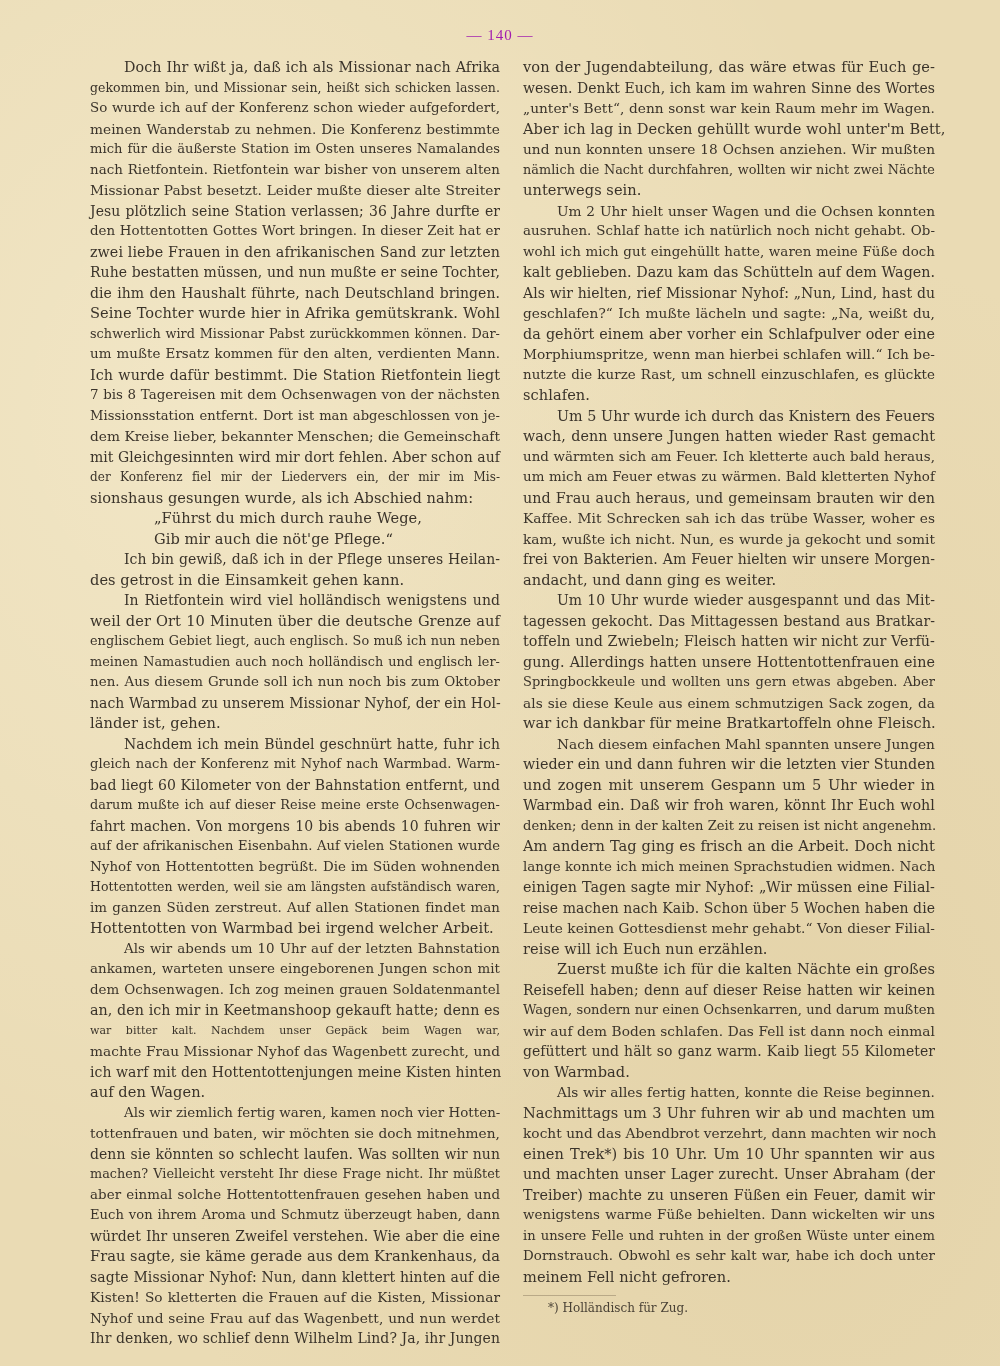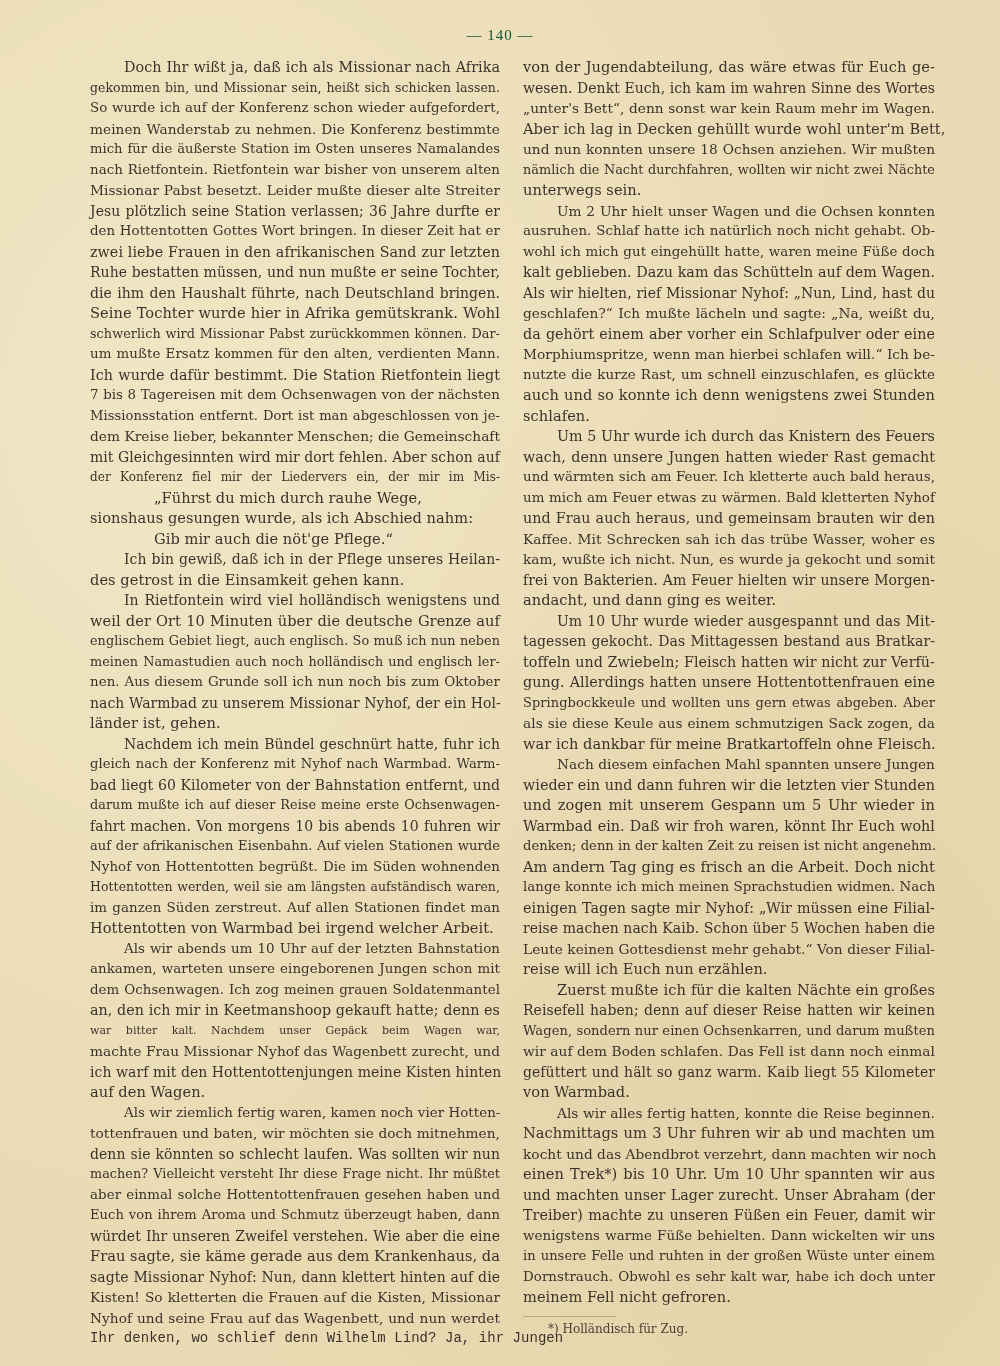--- a/index.html
+++ b/index.html
@@ -7,21 +7,21 @@
     width: 1000px; height: 1366px; overflow: hidden;
     background: #eadbb4;
     background-image: radial-gradient(ellipse at 20% 30%, rgba(255,250,230,0.35), rgba(0,0,0,0) 60%),
                       radial-gradient(ellipse at 80% 80%, rgba(200,175,120,0.18), rgba(0,0,0,0) 55%);
     font-family: "DejaVu Serif", serif;
     color: #3a332a;
     position: relative;
   }
   .page-number {
     position: absolute; top: 27px; left: 0; width: 1000px;
-    text-align: center; font-size: 15px; color: #14532d;
+    text-align: center; font-size: 15px; color: #a21caf;
     font-family: "Liberation Serif", serif; letter-spacing: 1px;
   }
   .column {
     position: absolute; top: 57px; width: 410px;
   }
   .col-left { left: 90px; }
   .col-right { left: 523px; width: 412px; }
   .line {
     display: block; height: 20.5px; line-height: 20.5px;
     font-size: 14.6px; white-space: nowrap;
@@ -60,22 +60,22 @@
       <span class="line" style="font-size: 14px;">die ihm den Haushalt führte, nach Deutschland bringen.</span>
       <span class="line">Seine Tochter wurde hier in Afrika gemütskrank. Wohl</span>
       <span class="line" style="font-size: 12.8px;">schwerlich wird Missionar Pabst zurückkommen können. Dar-</span>
       <span class="line" style="font-size: 13.4px;">um mußte Ersatz kommen für den alten, verdienten Mann.</span>
       <span class="line" style="font-size: 14.3px;">Ich wurde dafür bestimmt. Die Station Rietfontein liegt</span>
       <span class="line" style="font-size: 13.4px;">7 bis 8 Tagereisen mit dem Ochsenwagen von der nächsten</span>
       <span class="line" style="font-size: 13.1px;">Missionsstation entfernt. Dort ist man abgeschlossen von je-</span>
       <span class="line" style="font-size: 13.7px;">dem Kreise lieber, bekannter Menschen; die Gemeinschaft</span>
       <span class="line" style="font-size: 14px;">mit Gleichgesinnten wird mir dort fehlen. Aber schon auf</span>
       <span class="line" style="font-size: 12px;">der Konferenz fiel mir der Liedervers ein, der mir im Mis-</span>
+      <span class="line last">sionshaus gesungen wurde, als ich Abschied nahm:</span>
       <span class="line verse">„Führst du mich durch rauhe Wege,</span>
-      <span class="line last">sionshaus gesungen wurde, als ich Abschied nahm:</span>
       <span class="line verse">Gib mir auch die nöt'ge Pflege.“</span>
       <span class="line indent" style="font-size: 14px;">Ich bin gewiß, daß ich in der Pflege unseres Heilan-</span>
       <span class="line last">des getrost in die Einsamkeit gehen kann.</span>
       <span class="line indent" style="font-size: 14px;">In Rietfontein wird viel holländisch wenigstens und</span>
       <span class="line">weil der Ort 10 Minuten über die deutsche Grenze auf</span>
       <span class="line" style="font-size: 12.8px;">englischem Gebiet liegt, auch englisch. So muß ich nun neben</span>
       <span class="line" style="font-size: 12.8px;">meinen Namastudien auch noch holländisch und englisch ler-</span>
       <span class="line" style="font-size: 13.4px;">nen. Aus diesem Grunde soll ich nun noch bis zum Oktober</span>
       <span class="line" style="font-size: 14px;">nach Warmbad zu unserem Missionar Nyhof, der ein Hol-</span>
       <span class="line last">länder ist, gehen.</span>
@@ -101,42 +101,41 @@
       <span class="line" style="font-size: 13.7px;">tottenfrauen und baten, wir möchten sie doch mitnehmen,</span>
       <span class="line" style="font-size: 14px;">denn sie könnten so schlecht laufen. Was sollten wir nun</span>
       <span class="line" style="font-size: 12.8px;">machen? Vielleicht versteht Ihr diese Frage nicht. Ihr müßtet</span>
       <span class="line" style="font-size: 13.4px;">aber einmal solche Hottentottenfrauen gesehen haben und</span>
       <span class="line" style="font-size: 13.1px;">Euch von ihrem Aroma und Schmutz überzeugt haben, dann</span>
       <span class="line" style="font-size: 14px;">würdet Ihr unseren Zweifel verstehen. Wie aber die eine</span>
       <span class="line">Frau sagte, sie käme gerade aus dem Krankenhaus, da</span>
       <span class="line" style="font-size: 14px;">sagte Missionar Nyhof: Nun, dann klettert hinten auf die</span>
       <span class="line" style="font-size: 13.7px;">Kisten! So kletterten die Frauen auf die Kisten, Missionar</span>
       <span class="line" style="font-size: 13.7px;">Nyhof und seine Frau auf das Wagenbett, und nun werdet</span>
-      <span class="line" style="font-size: 14px; font-family: Liberation Mono, monospace;">Ihr denken, wo schlief denn Wilhelm Lind? Ja, ihr Jungen</span>
+      <span class="line" style="font-size: 14px;">Ihr denken, wo schlief denn Wilhelm Lind? Ja, ihr Jungen</span>
     </div>
 
   <div class="column col-right">
     <div id="col-right">
         <span class="line">von der Jugendabteilung, das wäre etwas für Euch ge-</span>
         <span class="line" style="font-size: 14px;">wesen. Denkt Euch, ich kam im wahren Sinne des Wortes</span>
         <span class="line" style="font-size: 13.7px;">„unter's Bett“, denn sonst war kein Raum mehr im Wagen.</span>
         <span class="line">Aber ich lag in Decken gehüllt wurde wohl unter'm Bett,</span>
         <span class="line" style="font-size: 13.7px;">und nun konnten unsere 18 Ochsen anziehen. Wir mußten</span>
         <span class="line" style="font-size: 12.8px;">nämlich die Nacht durchfahren, wollten wir nicht zwei Nächte</span>
         <span class="line last">unterwegs sein.</span>
         <span class="line indent" style="font-size: 13.7px;">Um 2 Uhr hielt unser Wagen und die Ochsen konnten</span>
         <span class="line" style="font-size: 13.4px;">ausruhen. Schlaf hatte ich natürlich noch nicht gehabt. Ob-</span>
         <span class="line" style="font-size: 13.4px;">wohl ich mich gut eingehüllt hatte, waren meine Füße doch</span>
         <span class="line" style="font-size: 14.3px;">kalt geblieben. Dazu kam das Schütteln auf dem Wagen.</span>
         <span class="line" style="font-size: 14px;">Als wir hielten, rief Missionar Nyhof: „Nun, Lind, hast du</span>
         <span class="line" style="font-size: 13.7px;">geschlafen?“ Ich mußte lächeln und sagte: „Na, weißt du,</span>
         <span class="line" style="font-size: 14.3px;">da gehört einem aber vorher ein Schlafpulver oder eine</span>
         <span class="line" style="font-size: 13.7px;">Morphiumspritze, wenn man hierbei schlafen will.“ Ich be-</span>
         <span class="line" style="font-size: 13.4px;">nutzte die kurze Rast, um schnell einzuschlafen, es glückte</span>
-        <span class="line">auch und so konnte ich denn wenigstens zwei Stunden</span>
         <span class="line last">schlafen.</span>
         <span class="line indent" style="font-size: 14.3px;">Um 5 Uhr wurde ich durch das Knistern des Feuers</span>
         <span class="line" style="font-size: 14.3px;">wach, denn unsere Jungen hatten wieder Rast gemacht</span>
         <span class="line" style="font-size: 13.4px;">und wärmten sich am Feuer. Ich kletterte auch bald heraus,</span>
         <span class="line" style="font-size: 13.4px;">um mich am Feuer etwas zu wärmen. Bald kletterten Nyhof</span>
         <span class="line" style="font-size: 14.3px;">und Frau auch heraus, und gemeinsam brauten wir den</span>
         <span class="line" style="font-size: 13.7px;">Kaffee. Mit Schrecken sah ich das trübe Wasser, woher es</span>
         <span class="line" style="font-size: 13.7px;">kam, wußte ich nicht. Nun, es wurde ja gekocht und somit</span>
         <span class="line" style="font-size: 14px;">frei von Bakterien. Am Feuer hielten wir unsere Morgen-</span>
         <span class="line last">andacht, und dann ging es weiter.</span>

